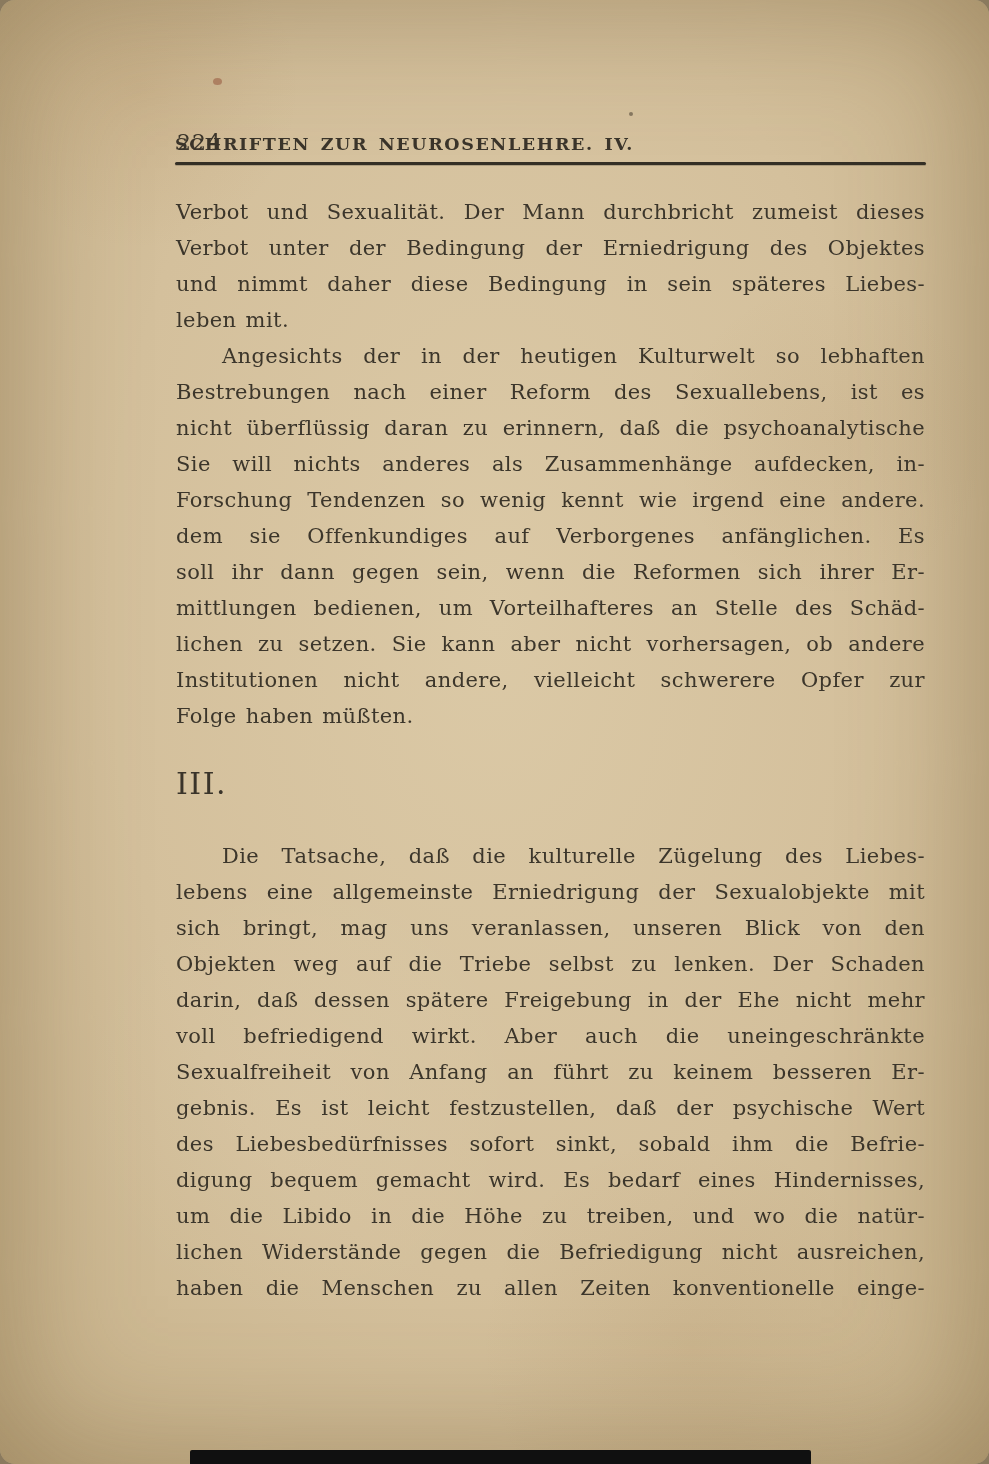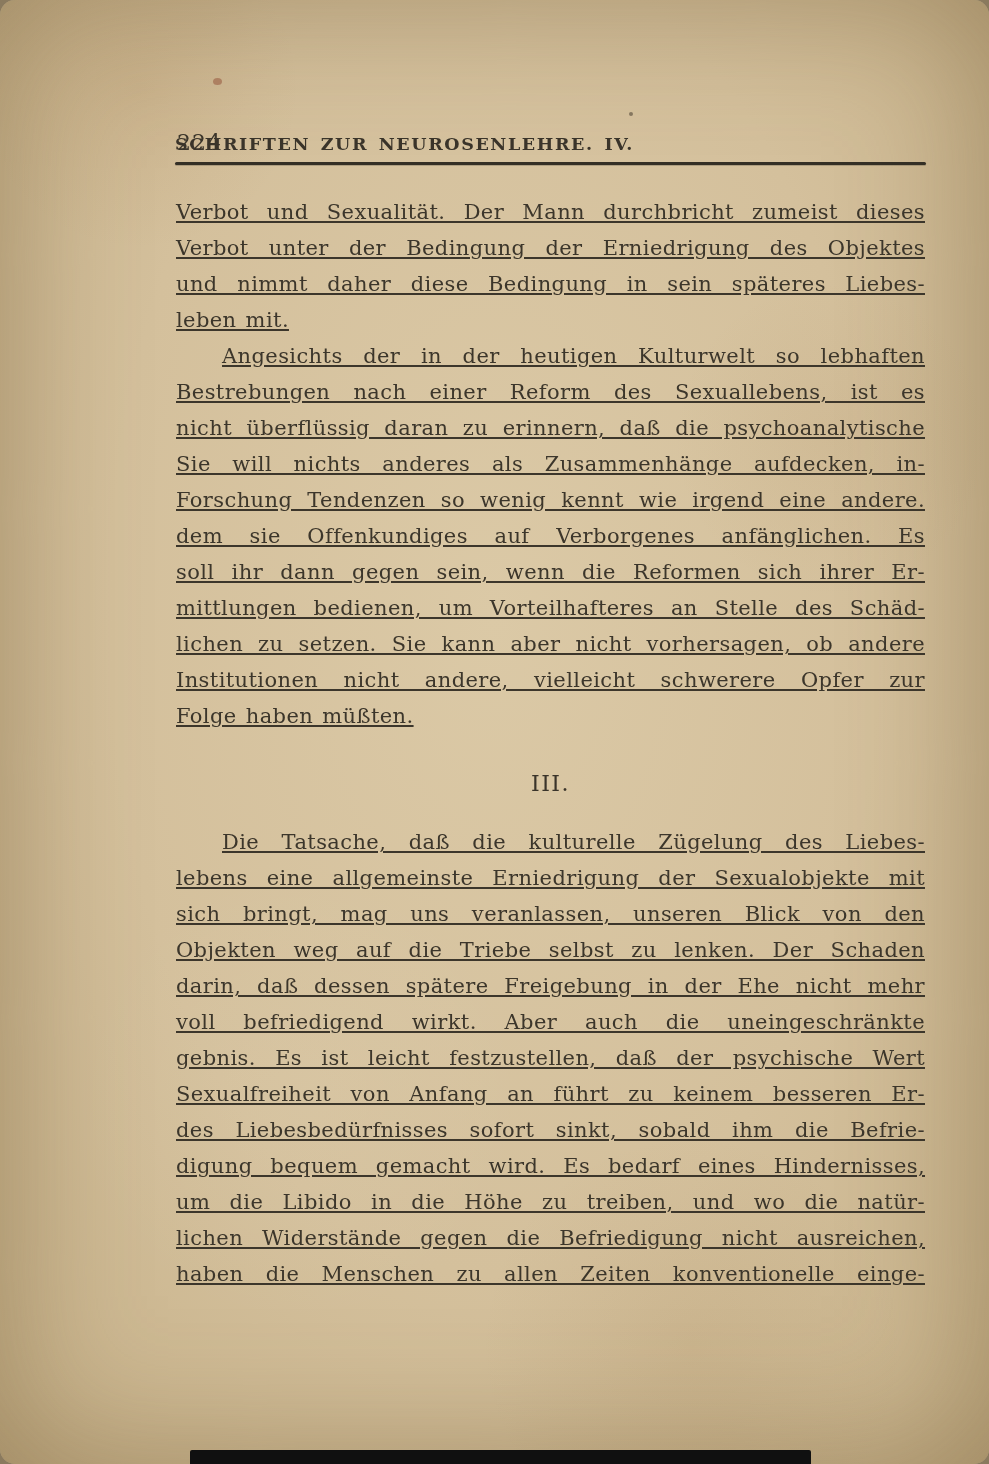--- a/index.html
+++ b/index.html
@@ -77,31 +77,29 @@
     font-size: 21px;
     line-height: 36px;
     letter-spacing: 0.4px;
     word-spacing: 2px;
   }
   .paragraph { margin: 0; }
   .line {
     text-align: justify;
     text-align-last: justify;
     white-space: normal;
-    text-decoration: underline;
   }
   .line.last-line { text-align-last: left; }
   .line.indent { text-indent: 46px; }
 
   .section-heading {
-    text-align: center;
-    font-size: 22px;
+    font-size: 30px;
     letter-spacing: 1.5px;
     margin-top: 32px;
-    margin-bottom: 22px;
+    margin-bottom: 36px;
     line-height: 36px;
     color: #3a342a;
   }
 
   .bottom-bar {
     position: absolute;
     left: 190px;
     top: 1450px;
     width: 621px;
     height: 14px;
@@ -144,22 +142,22 @@
         <div class="line last-line">Folge haben müßten.</div>
       </div>
       <div class="section-heading">III.</div>
       <div class="paragraph">
         <div class="line indent">Die Tatsache, daß die kulturelle Zügelung des Liebes-</div>
         <div class="line">lebens eine allgemeinste Erniedrigung der Sexualobjekte mit</div>
         <div class="line">sich bringt, mag uns veranlassen, unseren Blick von den</div>
         <div class="line">Objekten weg auf die Triebe selbst zu lenken. Der Schaden</div>
         <div class="line">darin, daß dessen spätere Freigebung in der Ehe nicht mehr</div>
         <div class="line">voll befriedigend wirkt. Aber auch die uneingeschränkte</div>
+        <div class="line">Sexualfreiheit von Anfang an führt zu keinem besseren Er-</div>
         <div class="line">gebnis. Es ist leicht festzustellen, daß der psychische Wert</div>
-        <div class="line">Sexualfreiheit von Anfang an führt zu keinem besseren Er-</div>
         <div class="line">des Liebesbedürfnisses sofort sinkt, sobald ihm die Befrie-</div>
         <div class="line">digung bequem gemacht wird. Es bedarf eines Hindernisses,</div>
         <div class="line">um die Libido in die Höhe zu treiben, und wo die natür-</div>
         <div class="line">lichen Widerstände gegen die Befriedigung nicht ausreichen,</div>
         <div class="line">haben die Menschen zu allen Zeiten konventionelle einge-</div>
       </div>
     </div>
 
   <div class="bottom-bar"></div>
 </div>

